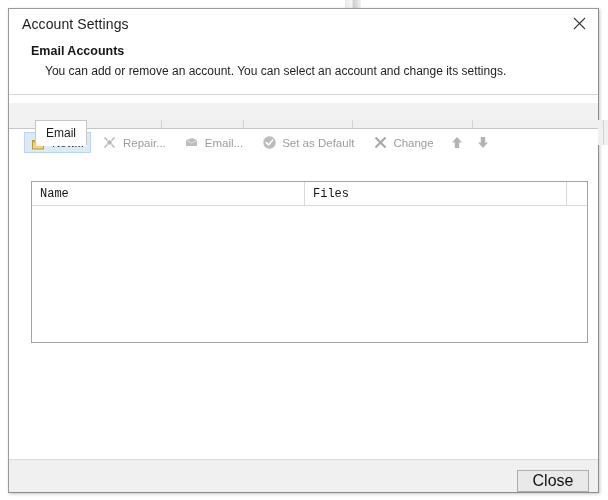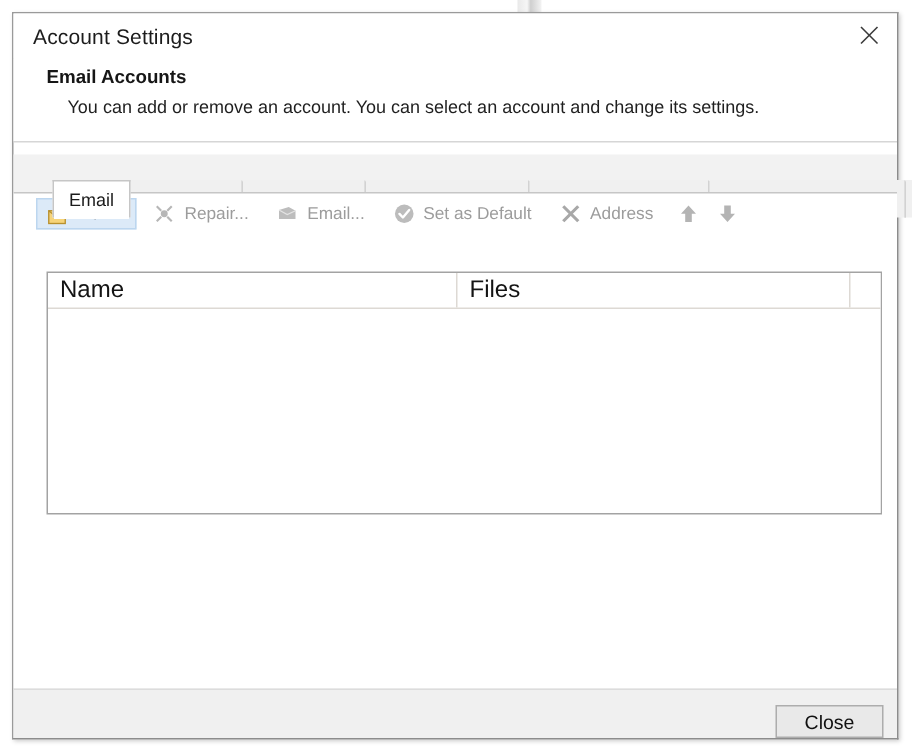--- a/index.html
+++ b/index.html
@@ -189,25 +189,26 @@
     display: flex;
     height: 24px;
     background: #ffffff;
     border-bottom: 1px solid #ddd9d4;
   }
   .col-head {
     position: relative;
     display: flex;
     align-items: center;
     padding-left: 8px;
-    font-size: 16px;
+    font-size: 12px;
     color: #141414;
     border-right: 1px solid #ddd9d4;
     cursor: pointer;
     white-space: nowrap;
+    font-family: Liberation Mono, monospace;
   }
   .col-head.c-name { width: 273px; }
   .col-head.c-type { width: 262px; }
   .col-head.c-extra { width: 20px; padding-left: 0; border-right: none; }
   #list-body {
     height: 136px;
     background: #ffffff;
   }
 
   
@@ -217,21 +218,21 @@
     width: 100%;
     height: 33px;
     background: #f0f0f0;
     border-top: 1px solid #dcdcdc;
   }
   #close-button {
     position: absolute;
     right: 9px; top: 10px;
     width: 72px; height: 22px;
     font-family: "Liberation Sans", sans-serif;
-    font-size: 13px;
+    font-size: 16px;
     color: #111111;
     background: #e9e9e9;
     border: 1px solid #adadad;
     cursor: pointer;
   }
 </style>
 </head>
 <body>
 
 <div id="backdrop-strip"></div>
@@ -311,21 +312,21 @@
         <span>Set as Default</span>
       </div>
 
       <div class="tool-btn">
         <span class="tool-icon">
           <svg width="15" height="15" viewBox="0 0 15 15" aria-hidden="true">
             <line x1="2.5" y1="2.5" x2="12.5" y2="12.5" stroke="#a8a8a8" stroke-width="2.1"></line>
             <line x1="12.5" y1="2.5" x2="2.5" y2="12.5" stroke="#a8a8a8" stroke-width="2.1"></line>
           </svg>
         </span>
-        <span>Address</span>
+        <span>Change</span>
       </div>
 
       <div class="tool-btn arrow-btn">
         <span class="tool-icon">
           <svg width="12" height="13" viewBox="0 0 12 13" aria-hidden="true">
             <path d="M6 1 L11 6.5 L8.2 6.5 L8.2 12 L3.8 12 L3.8 6.5 L1 6.5 Z" fill="#b4b4b4"></path>
           </svg>
         </span>
       </div>
 

